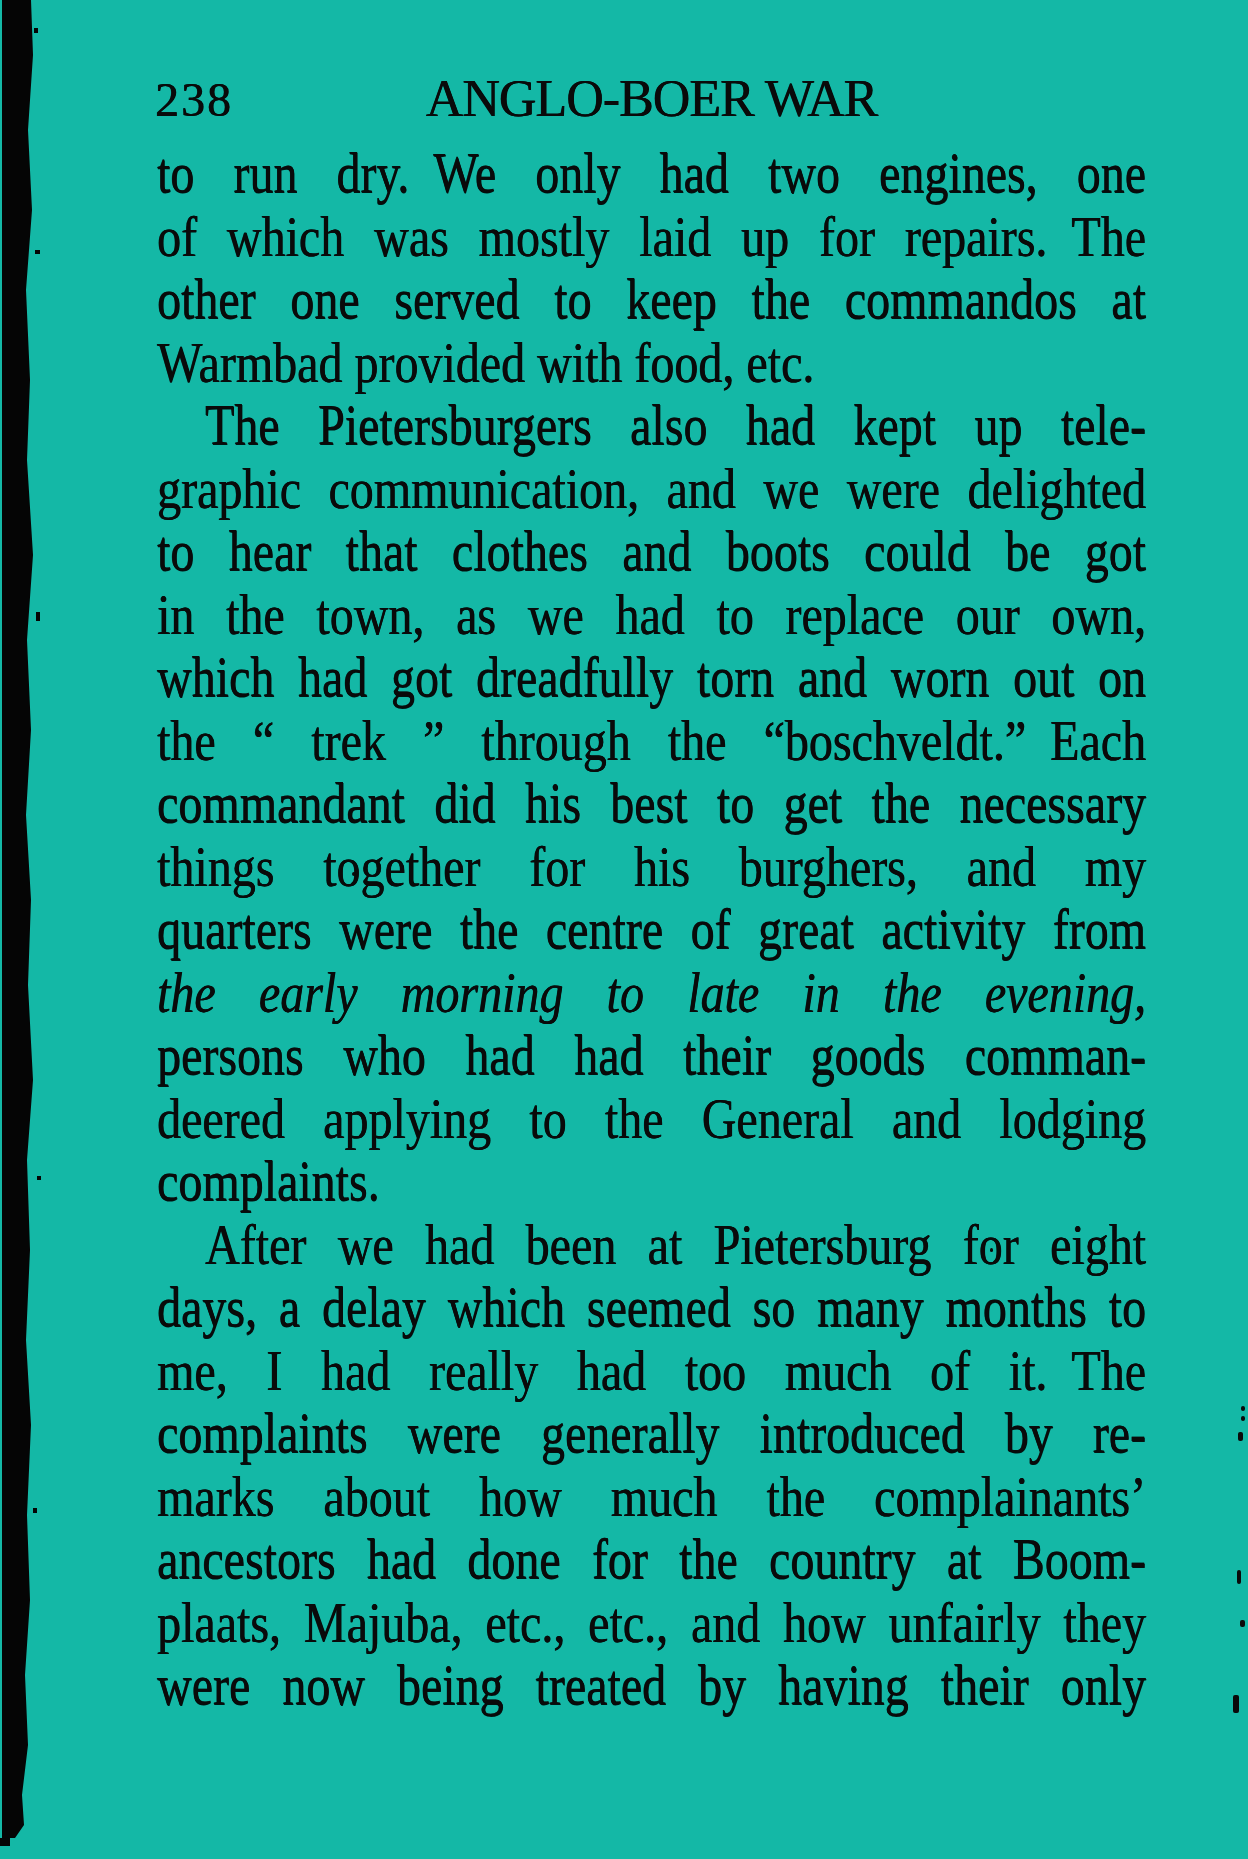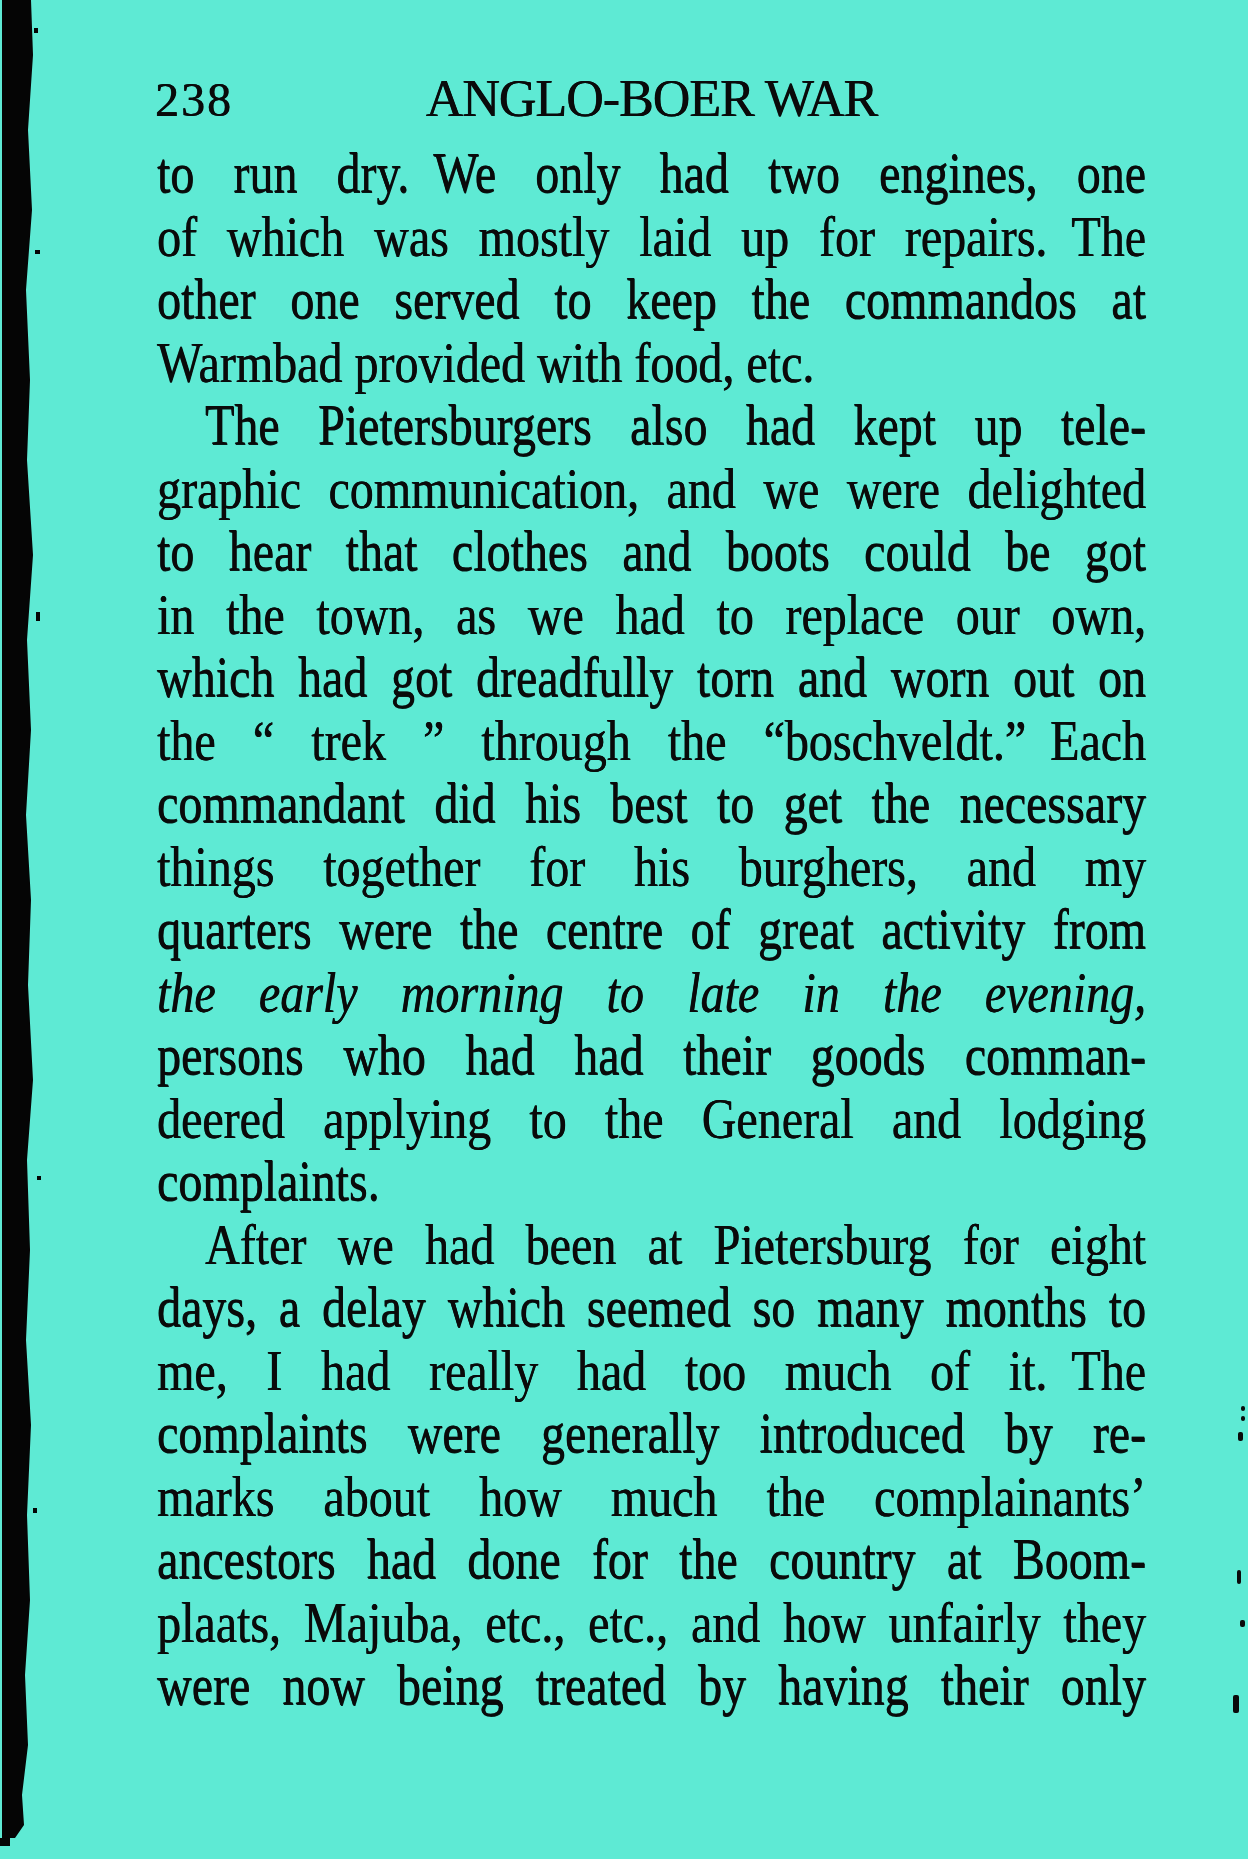--- a/index.html
+++ b/index.html
@@ -1,19 +1,19 @@
 <!DOCTYPE html>
 <html><head>
 <meta charset="utf-8">
 <style>
   html,body{margin:0;padding:0;background:#e8e8e8;}
   #page{
     position:relative;
     width:1248px;height:1859px;
-    background:#5eead4;
+    background:#14b8a6;
     overflow:hidden;
     font-family:"Liberation Serif","DejaVu Serif",serif;
     color:#0a0a0a;
   }
   
   .ink{ text-shadow:0.4px 0.4px 0.4px rgba(0,0,0,.9), -0.25px 0 0.35px rgba(0,0,0,.55); }
 
   #scanbar{position:absolute;left:0;top:0;}
 
   #pagenum{

